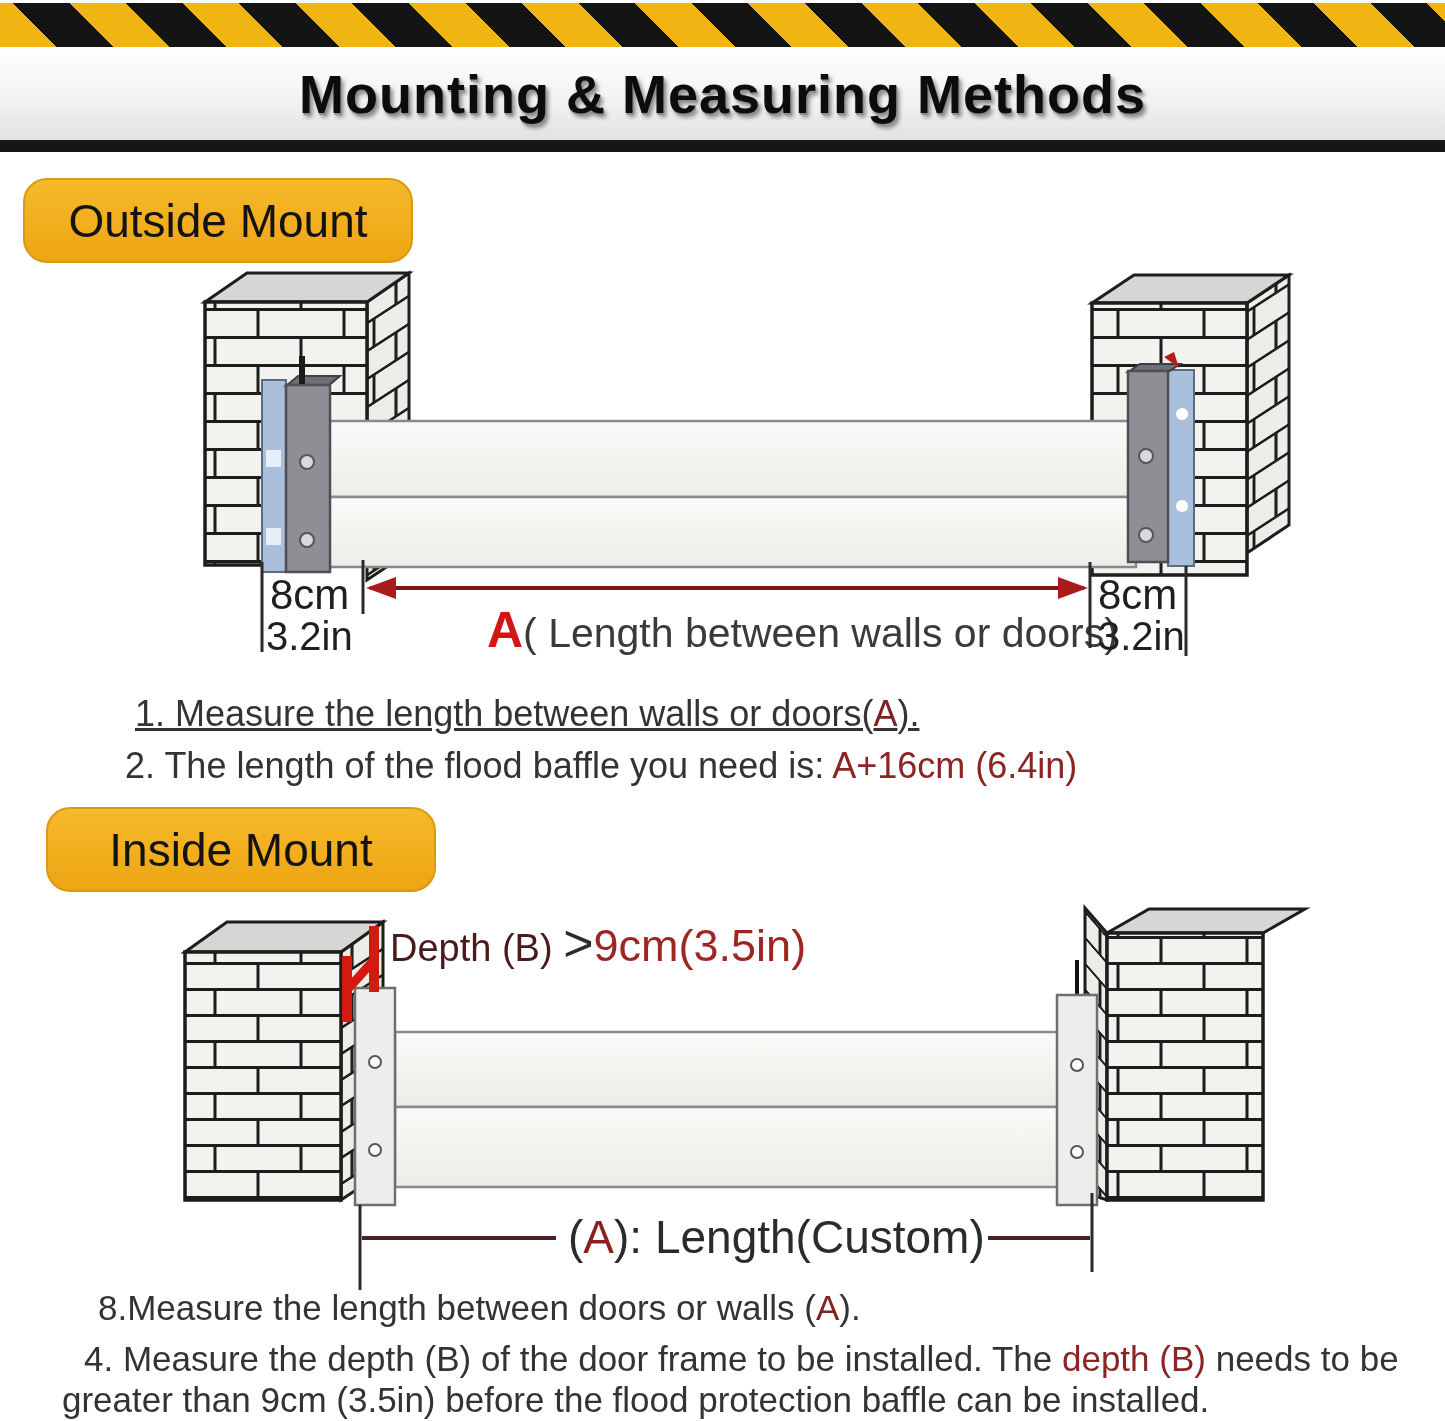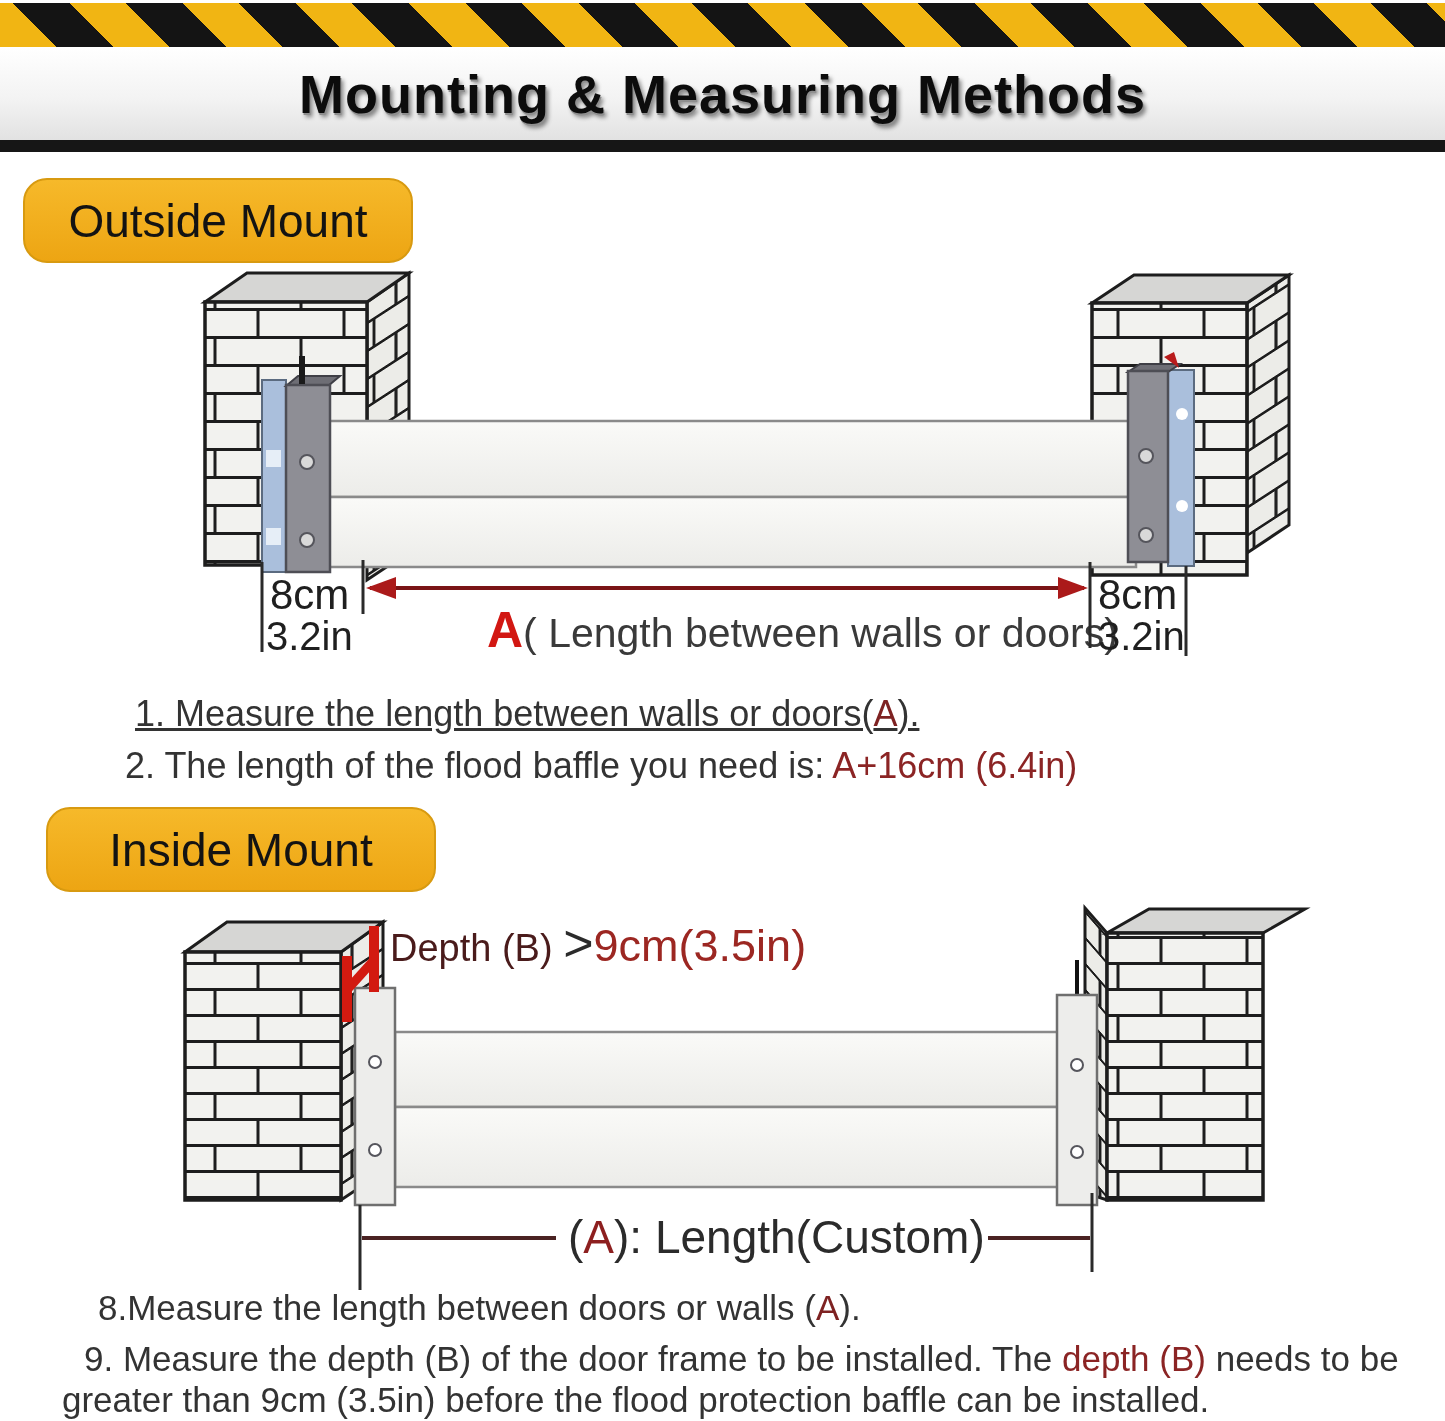--- a/index.html
+++ b/index.html
@@ -228,16 +228,16 @@
       <line x1="362" y1="1238" x2="556" y2="1238" stroke="#4a2222" stroke-width="4"></line>
       <line x1="988" y1="1238" x2="1090" y2="1238" stroke="#4a2222" stroke-width="4"></line>
       <text x="568" y="1253"><tspan class="len-dark">(</tspan><tspan class="len-red">A</tspan><tspan class="len-dark">): Length(Custom)</tspan></text>
     </g>
   </svg>
 
   <div id="in-step1" class="abs step">
     <span>8.Measure the length between doors or walls (</span><span class="hlA">A</span><span>).</span>
   </div>
   <div id="in-step2" class="abs step">
-    <span>9. Measure the depth (B) of the door frame to be installed. The </span><span class="hl">depth (B)</span><span> needs to be greater than 9cm (3.5in) before the flood protection baffle can be installed.</span>
+    <span>4. Measure the depth (B) of the door frame to be installed. The </span><span class="hl">depth (B)</span><span> needs to be greater than 9cm (3.5in) before the flood protection baffle can be installed.</span>
   </div>
 
 </div>
 
 </body></html>

